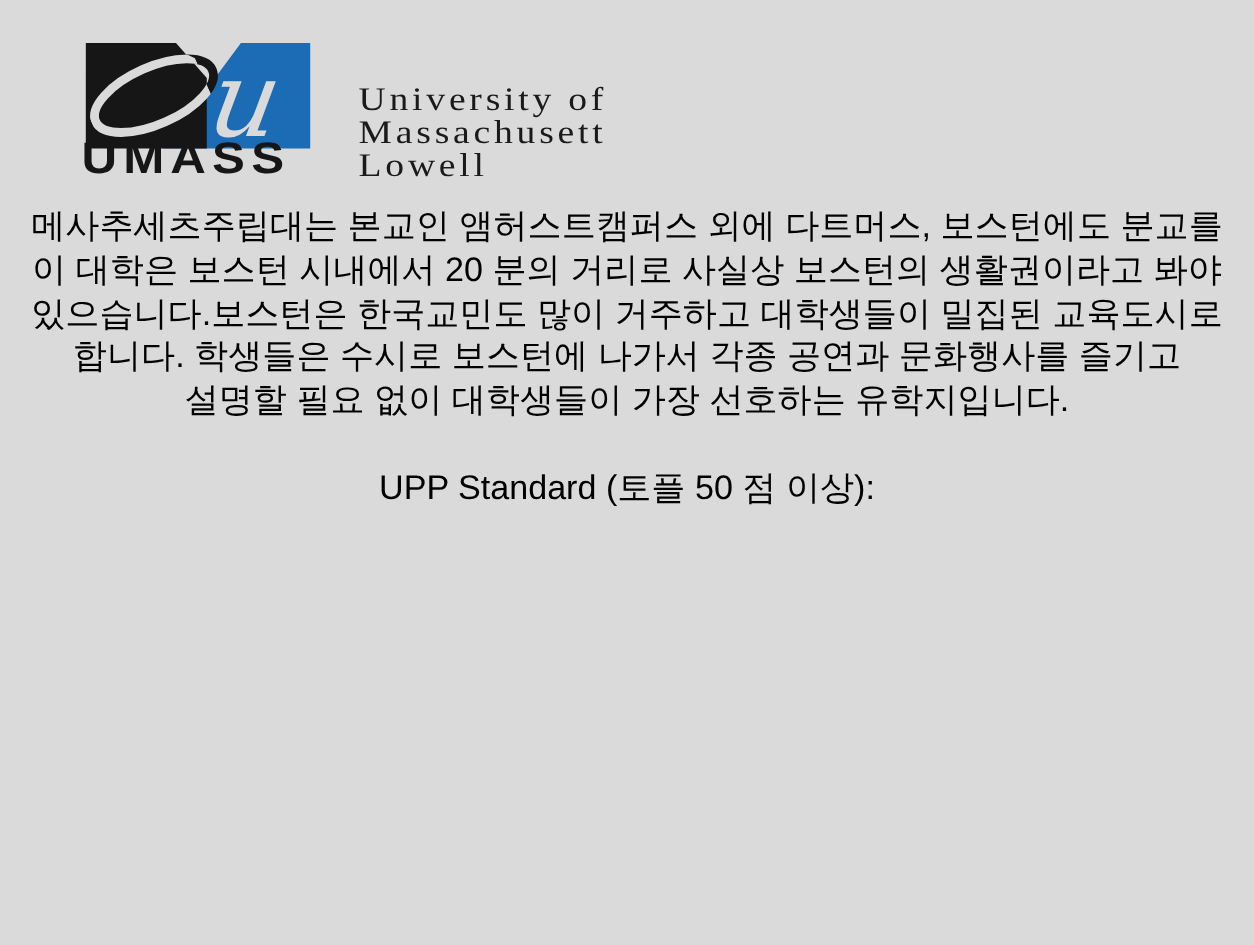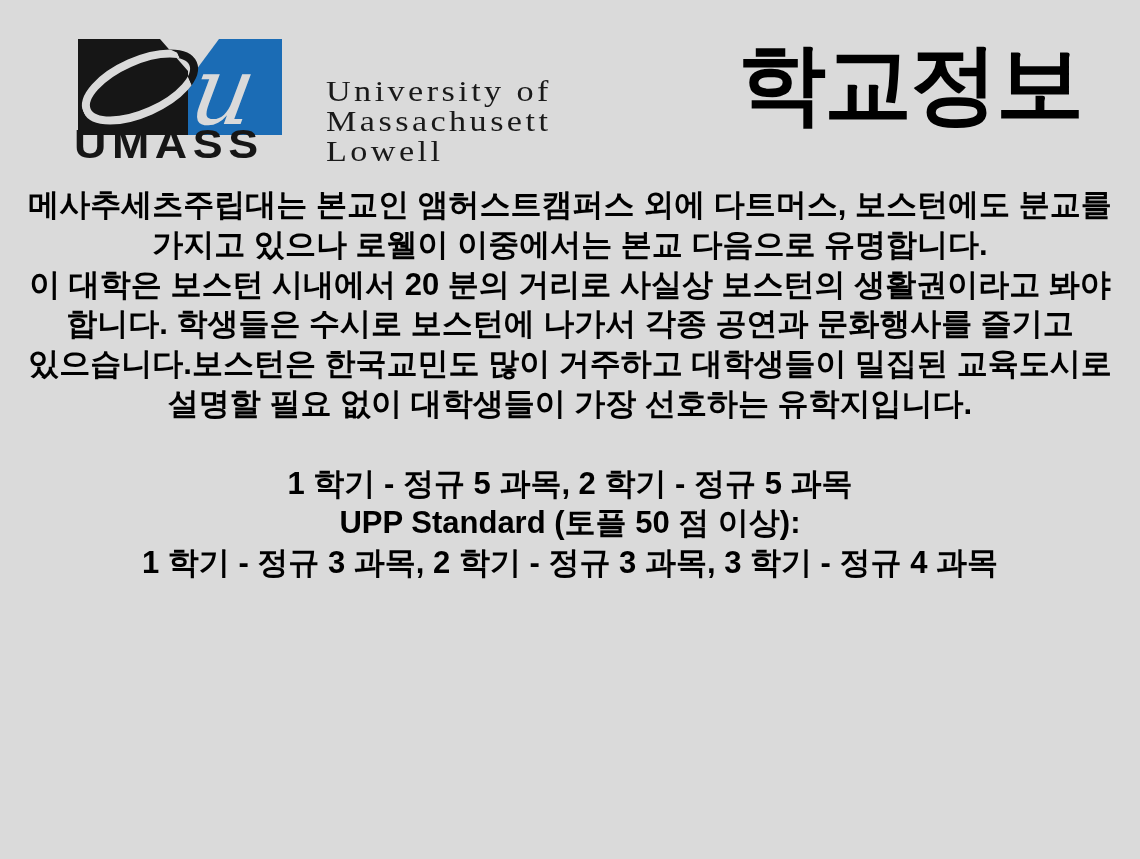--- a/index.html
+++ b/index.html
@@ -24,21 +24,21 @@
   .u-glyph{font-family:"DejaVu Serif","Liberation Serif",serif;font-style:italic;}
   
   .title{
     position:absolute;left:690px;top:36px;width:440px;margin:0;
     text-align:center;font-size:88px;line-height:1.1;font-weight:800;
     letter-spacing:-2px;color:#000;
   }
   
   .content{
     position:absolute;left:0;top:185px;width:1140px;
-    text-align:center;font-weight:bold;font-size:31px;color:#000;
+    text-align:center;font-weight:normal;font-size:31px;color:#000;
   }
   .line{margin:0;line-height:39.8px;white-space:nowrap;}
   .program-block{margin-top:39.8px;}
 </style>
 </head>
 <body>
 
 <div class="slide">
 
   <svg class="logo-mark" viewBox="0 0 236 110" aria-hidden="true">
@@ -60,31 +60,27 @@
   </svg>
 
   <div class="logo-umass">UMASS</div>
 
   <div class="logo-name">
     <div>University of</div>
     <div>Massachusett</div>
     <div>Lowell</div>
   </div>
 
-  <h1 class="title">학교정보</h1>
 
   <div class="content">
     <div>
       <p class="line">메사추세츠주립대는 본교인 앰허스트캠퍼스 외에 다트머스, 보스턴에도 분교를</p>
-      <p class="line">가지고 있으나 로웰이 이중에서는 본교 다음으로 유명합니다.</p>
       <p class="line">이 대학은 보스턴 시내에서 20 분의 거리로 사실상 보스턴의 생활권이라고 봐야</p>
+      <p class="line">있으습니다.보스턴은 한국교민도 많이 거주하고 대학생들이 밀집된 교육도시로</p>
       <p class="line">합니다. 학생들은 수시로 보스턴에 나가서 각종 공연과 문화행사를 즐기고</p>
-      <p class="line">있으습니다.보스턴은 한국교민도 많이 거주하고 대학생들이 밀집된 교육도시로</p>
       <p class="line">설명할 필요 없이 대학생들이 가장 선호하는 유학지입니다.</p>
     </div>
     <div class="program-block">
-      <p class="line">1 학기 - 정규 5 과목, 2 학기 - 정규 5 과목</p>
       <p class="line">UPP Standard (토플 50 점 이상):</p>
-      <p class="line">1 학기 - 정규 3 과목, 2 학기 - 정규 3 과목, 3 학기 - 정규 4 과목</p>
     </div>
   </div>
 
 </div>
 
 </body></html>

